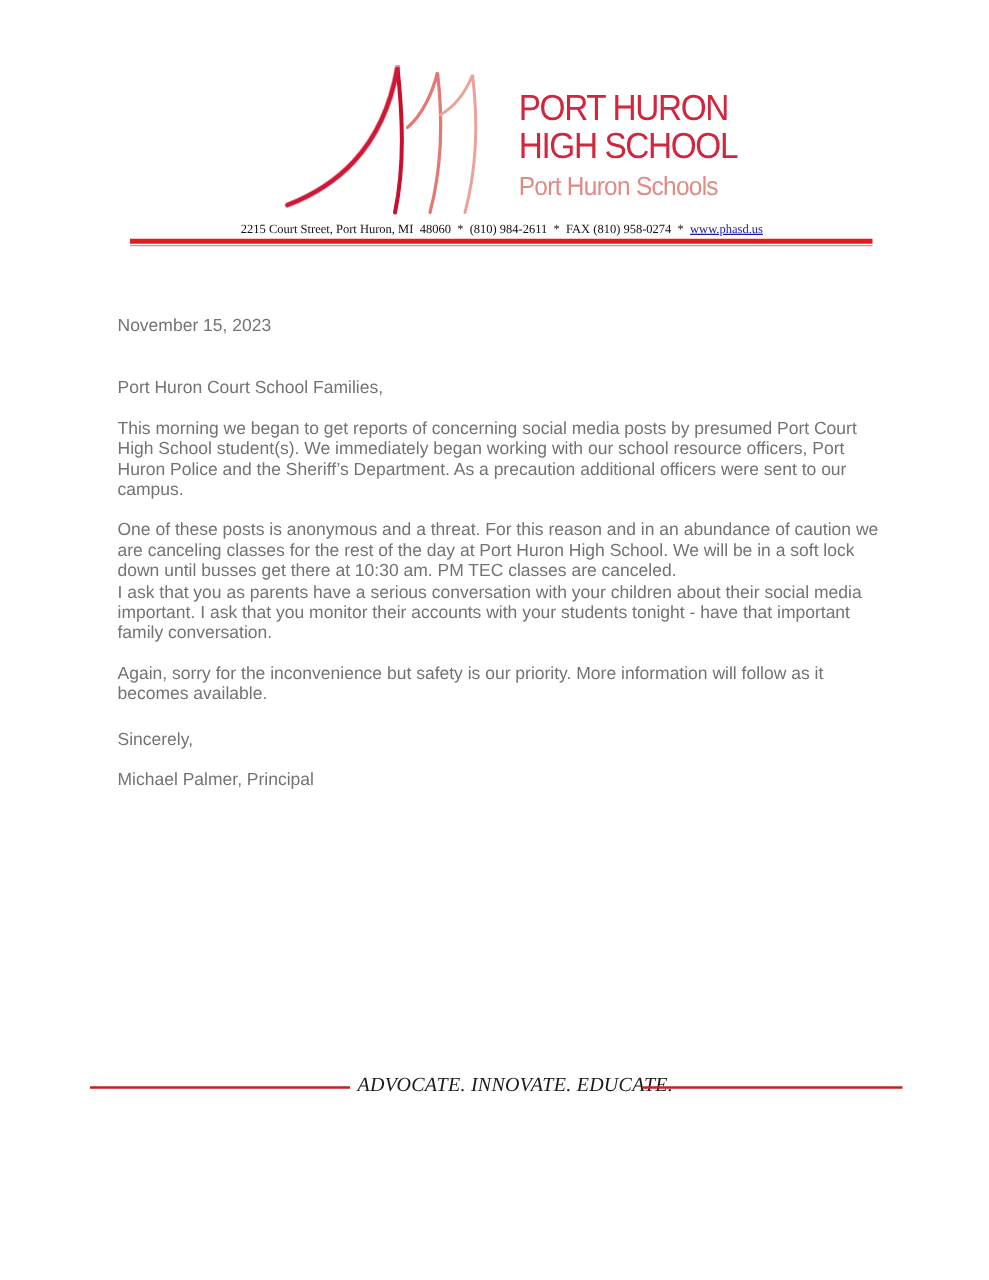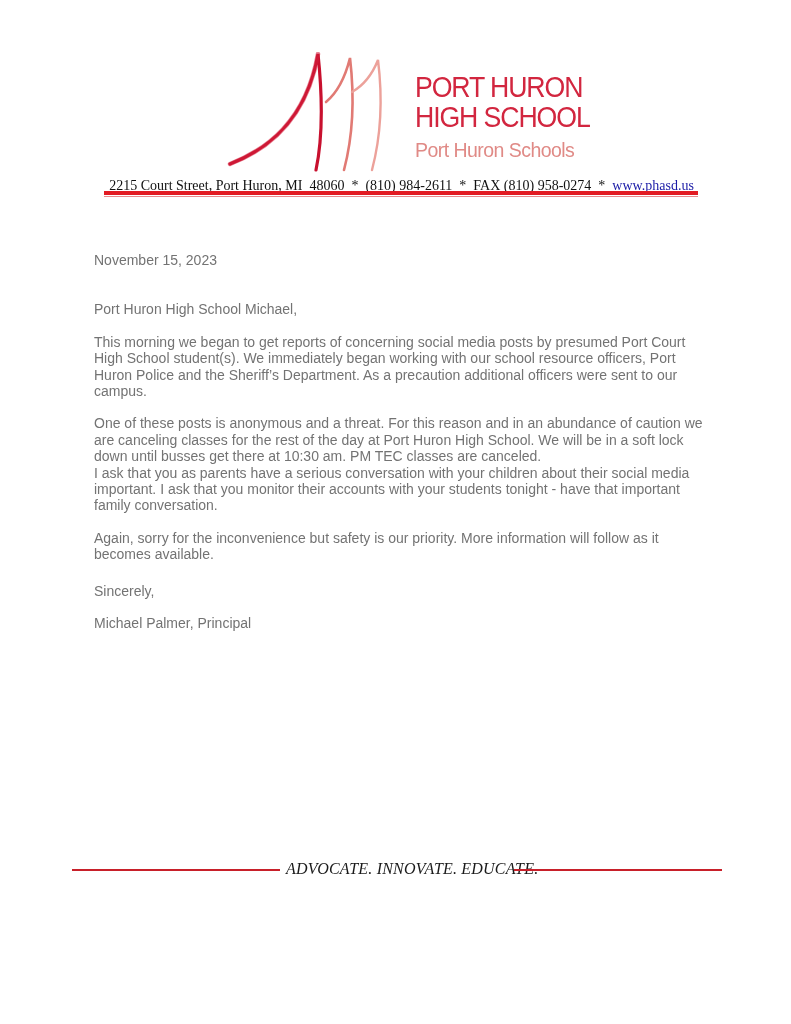--- a/index.html
+++ b/index.html
@@ -53,21 +53,21 @@
       transform-origin: left center;
       white-space: nowrap;
     }
     .address-line {
       position: absolute;
       left: 0;
       width: 791px;
       top: 178px;
       text-align: center;
       font-family: "Liberation Serif", serif;
-      font-size: 14px;
+      font-size: 10px;
       color: #111;
       white-space: pre;
       padding-left: 12px;
       box-sizing: border-box;
     }
     .address-line a {
       color: #1a1aa6;
       text-decoration: underline;
     }
     .header-rule {
@@ -158,21 +158,21 @@
     <span class="logo-line3">Port Huron Schools</span>
   </div>
 
   <div class="address-line"><span>2215 Court Street, Port Huron, MI  48060  *  (810) 984-2611  *  FAX (810) 958-0274  *  </span><a>www.phasd.us</a></div>
 
   <div class="header-rule"></div>
   <div class="header-rule-thin"></div>
 
   <div class="letter">
     <p class="date">November 15, 2023</p>
-    <p class="salutation">Port Huron High School Michael,</p>
+    <p class="salutation">Port Huron Court School Families,</p>
     <p class="para">This morning we began to get reports of concerning social media posts by presumed Port Court High School student(s). We immediately began working with our school resource officers, Port Huron Police and the Sheriff’s Department. As a precaution additional officers were sent to our campus.</p>
     <p class="para-tight">One of these posts is anonymous and a threat. For this reason and in an abundance of caution we are canceling classes for the rest of the day at Port Huron High School. We will be in a soft lock down until busses get there at 10:30 am. PM TEC classes are canceled.</p>
     <p class="para">I ask that you as parents have a serious conversation with your children about their social media important. I ask that you monitor their accounts with your students tonight - have that important family conversation.</p>
     <p class="para">Again, sorry for the inconvenience but safety is our priority. More information will follow as it becomes available.</p>
     <p class="closing">Sincerely,</p>
     <p>Michael Palmer, Principal</p>
   </div>
 
   <div class="footer-rule-left"></div>
   <div class="footer-motto">ADVOCATE. INNOVATE. EDUCATE.</div>

